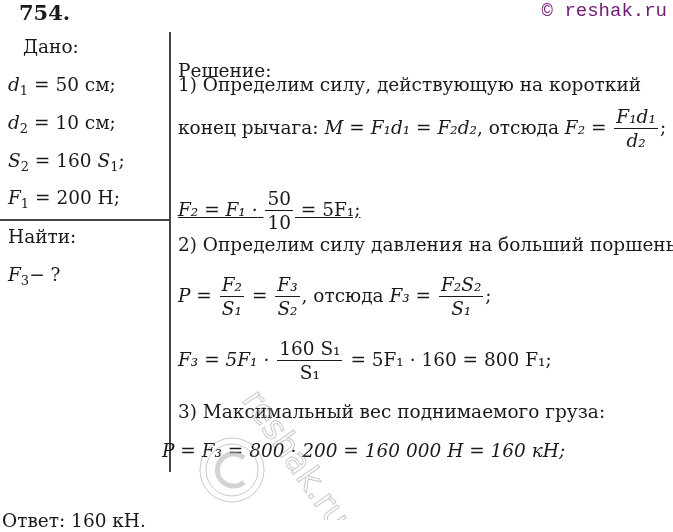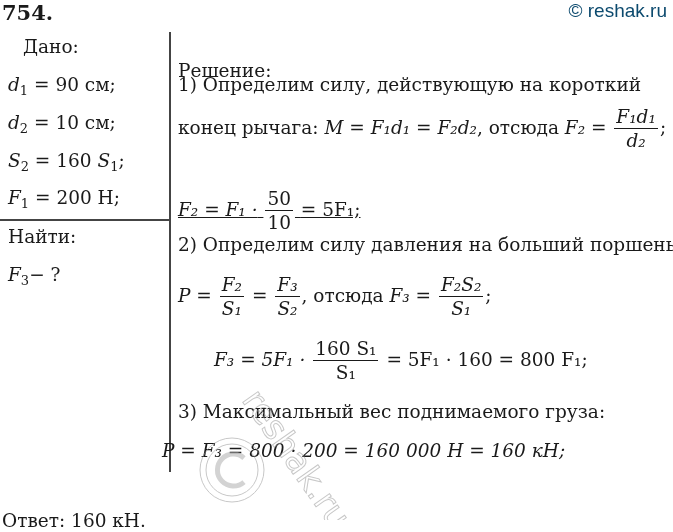--- a/index.html
+++ b/index.html
@@ -2,22 +2,22 @@
 <html><head>
   <meta charset="utf-8">
   <style>
     html, body { margin: 0; padding: 0; background: #ffffff; }
     body {
       width: 673px; height: 532px; position: relative; overflow: hidden;
       font-family: "DejaVu Serif", "Liberation Serif", serif;
       color: #1a1a1a;
     }
     .abs { position: absolute; white-space: nowrap; }
-    .title-num { left: 2px; top: 0px; font-size: 21px; font-weight: bold; letter-spacing: 0px; text-align: right; }
-    .copyright { right: 6px; top: 0px; font-family: Liberation Sans, sans-serif; font-size: 19px; color: #0c4a6e; }
+    .title-num { left: 19px; top: 0px; font-size: 21px; font-weight: bold; letter-spacing: 0px; text-align: right; }
+    .copyright { right: 6px; top: 0px; font-family: Liberation Mono, monospace; font-size: 19px; color: #701a75; }
     .vline { left: 169px; top: 32px; width: 1.5px; height: 440px; background: #444; }
     .hline { left: 0px; top: 219px; width: 170px; height: 1.5px; background: #444; }
     .txt { font-size: 18.5px; }
     .it { font-style: italic; }
     sub { font-size: 13px; vertical-align: -4px; line-height: 0; font-style: normal; }
     .frac { display: inline-block; vertical-align: middle; text-align: center; line-height: 1.15; margin: 0 2px; }
     .frac .num { display: block; border-bottom: 1.3px solid #1a1a1a; padding: 0 2px 1px 2px; }
     .frac .den { display: block; padding: 1px 2px 0 2px; }
     .watermark {
       left: 190px; top: 390px; width: 180px; height: 130px;
@@ -29,21 +29,21 @@
 
 <div class="abs title-num">754.</div>
 <div class="abs copyright">© reshak.ru</div>
 
 <div class="abs vline"></div>
 <div class="abs hline"></div>
 
 <div class="abs txt" style="left:8px; top:36px;margin-left:15px;">Дано:</div>
 
 <div class="abs txt" style="left:8px; top:74px;">
-  <span class="it">d</span><sub>1</sub><span> = 90 см;</span>
+  <span class="it">d</span><sub>1</sub><span> = 50 см;</span>
 </div>
 <div class="abs txt" style="left:8px; top:112px;">
   <span class="it">d</span><sub>2</sub><span> = 10 см;</span>
 </div>
 <div class="abs txt" style="left:8px; top:150px;">
   <span class="it">S</span><sub>2</sub><span> = 160 </span><span class="it">S</span><sub>1</sub><span>;</span>
 </div>
 <div class="abs txt" style="left:8px; top:187px;">
   <span class="it">F</span><sub>1</sub><span> = 200 Н;</span>
 </div>
@@ -89,21 +89,21 @@
     <span class="num">F₃</span>
     <span class="den">S₂</span>
   </span><span>, отсюда </span>
   <span class="it">F₃ =</span>
   <span class="frac it">
     <span class="num">F₂S₂</span>
     <span class="den">S₁</span>
   </span><span>;</span>
 </div>
 
-<div class="abs txt" style="left:178px; top:338px; line-height:1;margin-left:36px;">
+<div class="abs txt" style="left:178px; top:338px; line-height:1;">
   <span class="it">F₃ = 5F₁ ·</span>
   <span class="frac">
     <span class="num">160 S₁</span>
     <span class="den">S₁</span>
   </span>
   <span>= 5F₁ · 160 = 800 F₁;</span>
 </div>
 
 <div class="abs txt" style="left:178px; top:401px;">3) Максимальный вес поднимаемого груза:</div>
 <div class="abs txt it" style="left:162px; top:440px;">P = F₃ = 800 · 200 = 160 000 Н = 160 кН;</div>

